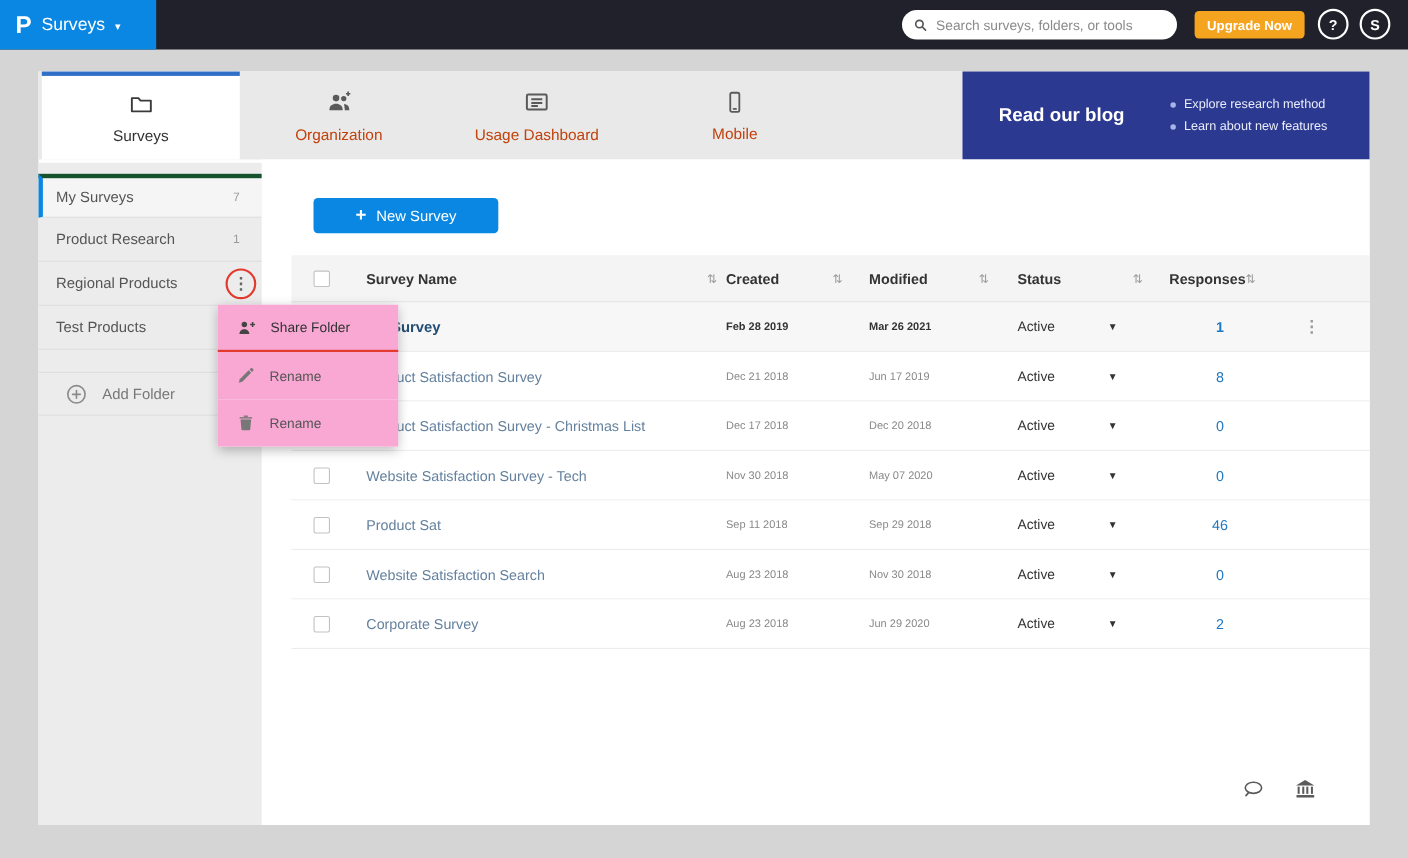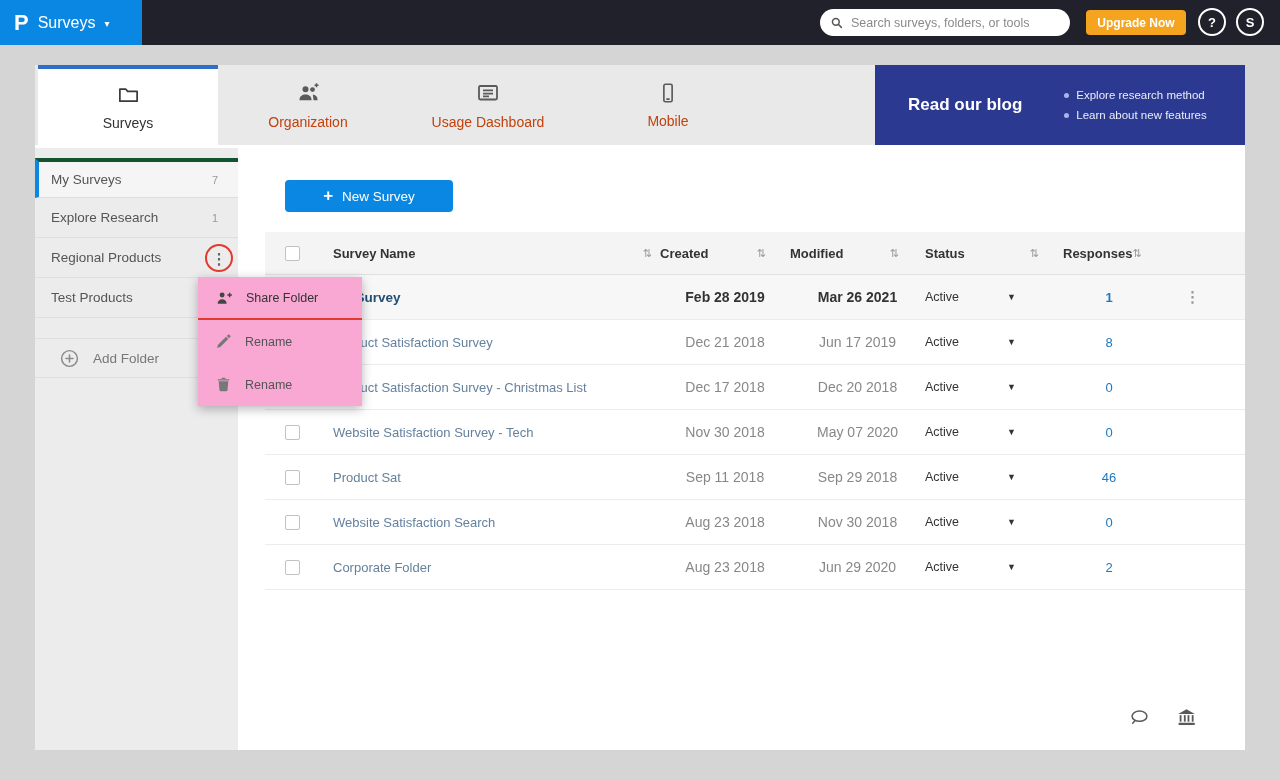--- a/index.html
+++ b/index.html
@@ -83,21 +83,21 @@
   .h-created { padding-right:24px; }
   .h-modified { padding-right:26px; }
   .h-status { padding-right:24px; }
   .h-resp { padding-right:14px; }
   .cell-check { padding-left:20px; }
   .checkbox { display:block; width:15px; height:15px; border:1.5px solid #c2c2c2; border-radius:2px;
     background:#fff; cursor:pointer; }
   .cell-name { padding-left:20px; font-size:13px; color:#64819e; cursor:pointer; white-space:nowrap;
     overflow:hidden; }
   .r0 .cell-name { font-weight:bold; color:#234e75; font-size:13.5px; }
-  .cell-date { font-size:14px; color:#888;text-align:center; }
+  .cell-date { font-size:10px; color:#888; }
   .r0 .cell-date { font-weight:bold; color:#333; }
   .cell-status { font-size:12.5px; color:#333; display:flex; align-items:center; cursor:pointer; }
   .status-caret { margin-left:48px; font-size:9px; color:#333; }
   .cell-resp { text-align:center; font-size:13px; color:#1f78c1; cursor:pointer; }
   .r0 .cell-resp { font-weight:bold; }
   .cell-kebab { padding-left:30px; color:#9a9a9a; font-size:15px; font-weight:bold; cursor:pointer; }
 
   .foot-icons { position:absolute; right:48px; top:562px; display:flex; gap:26px; align-items:center; }
   .foot-icons span { cursor:pointer; display:flex; }
 
@@ -181,21 +181,21 @@
       </ul>
     </div>
   </div>
 
   <div class="sidebar">
     <div class="side-item active">
       <span>My Surveys</span>
       <span class="side-count">7</span>
     </div>
     <div class="side-item">
-      <span>Explore Research</span>
+      <span>Product Research</span>
       <span class="side-count">1</span>
     </div>
     <div class="side-item">
       <span>Regional Products</span>
       <span class="kebab-circle">
         <span class="kebab">⋮</span>
       </span>
     </div>
     <div class="side-item">
       <span>Test Products</span>
@@ -333,21 +333,21 @@
             <span class="status-caret">▼</span>
         </div>
         <div class="cell-resp">0</div>
         <div></div>
       </div>
 
       <div class="trow">
         <div class="cell-check">
             <span class="checkbox"></span>
           </div>
-        <div class="cell-name">Corporate Folder</div>
+        <div class="cell-name">Corporate Survey</div>
         <div class="cell-date">Aug 23 2018</div>
         <div class="cell-date">Jun 29 2020</div>
         <div class="cell-status">
           <span>Active</span>
             <span class="status-caret">▼</span>
         </div>
         <div class="cell-resp">2</div>
         <div></div>
       </div>
     </div>

